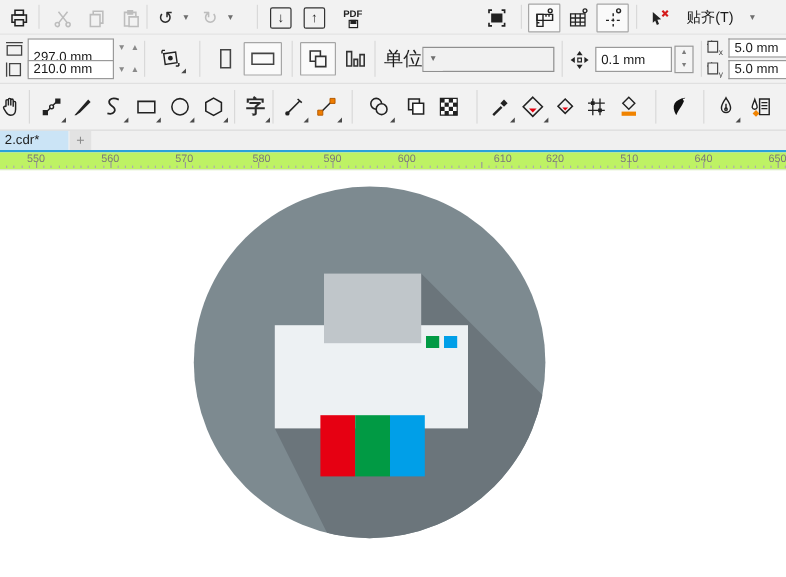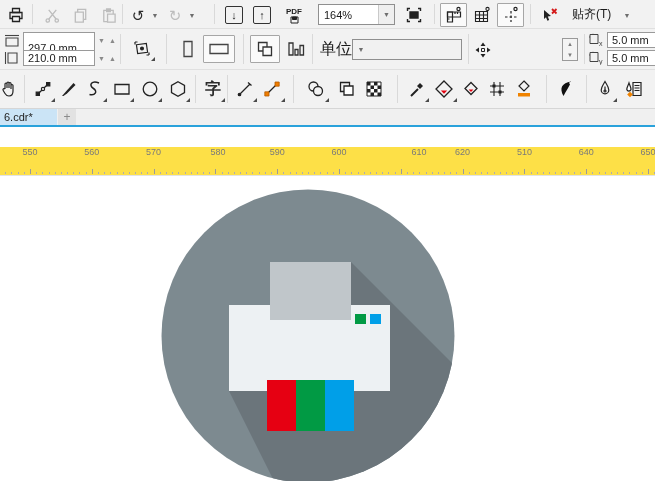--- a/index.html
+++ b/index.html
@@ -49,22 +49,22 @@
 
   .tabbar { position:relative; height:16px; background:#F0F0F0; width:655px; }
   .tab-active { position:absolute; left:0; top:0; width:57px; height:16px;
      background:#CBE4F6; font-size:11px; color:#1F1F1F; display:flex;
      align-items:center; padding-left:4px; }
   .tab-new { position:absolute; left:58px; top:0; width:18px; height:16px;
      background:#E2E2E2; color:#8A8A8A; font-size:12px; display:flex;
      align-items:center; justify-content:center; }
   .tab-underline { height:2px; background:#2AA2DB; width:655px; }
 
-  .ruler { position:relative; height:29px; background:#fde047;
-     border-bottom:1px solid #E3E3E3; width:655px;margin-top:20px; }
+  .ruler { position:relative; height:15px; background:#bef264;
+     border-bottom:1px solid #E3E3E3; width:655px; }
   .tick { position:absolute; bottom:1px; width:1px; background:#9A9A9A; }
   .tick.minor { height:2px; background:#ADADAD; }
   .tick.major { height:5px; }
   .rlabel { position:absolute; top:0px; font-size:9px; color:#7A7A7A;
      transform:translateX(-50%); }
 
   .canvas { position:relative; width:655px; height:339px; background:#FFFFFF; }
 </style>
 </head>
 <body>
@@ -125,24 +125,20 @@
       <span class="iobox">↑</span>
     </div>
     <div class="btn" style="left:280px;top:3px;width:28px;height:24px;flex-direction:column">
       <span style="font-size:8px;font-weight:bold;color:#222">PDF</span>
       <svg class="ic" width="9" height="8" viewBox="0 0 9 8" fill="none" stroke="#222" stroke-width="1">
         <rect x="1" y="1" width="7" height="6"></rect>
           <rect x="2.5" y="1" width="4" height="2.5" fill="#222"></rect>
       </svg>
     </div>
 
-    <div class="combo" style="left:318px;top:4px;width:77px;height:21px">
-      <span class="val">164%</span>
-      <span class="arrow dd">▼</span>
-    </div>
 
     <div class="btn" style="left:402px;top:3px;width:24px;height:24px">
       <svg class="ic" width="18" height="18" viewBox="0 0 18 18" fill="none" stroke="#222" stroke-width="1.4">
         <rect x="5" y="6" width="8" height="6" fill="#222"></rect>
         <path d="M2.5,5 V2.5 H5 M13,2.5 H15.5 V5 M15.5,13 V15.5 H13 M5,15.5 H2.5 V13"></path>
       </svg>
     </div>
     <div class="sep" style="left:434px"></div>
 
     <div class="btn toggle" style="left:440px;top:3px;width:27px;height:24px">
@@ -255,20 +251,21 @@
 
     <div class="btn" style="left:473px;top:11px;width:20px;height:20px">
       <svg class="ic" width="18" height="18" viewBox="0 0 18 18" fill="#222">
         <polygon points="9,1.5 6.5,5 11.5,5"></polygon>
           <polygon points="9,16.5 6.5,13 11.5,13"></polygon>
         <polygon points="1.5,9 5,6.5 5,11.5"></polygon>
           <polygon points="16.5,9 13,6.5 13,11.5"></polygon>
         <rect x="7.5" y="7.5" width="3" height="3" fill="none" stroke="#222" stroke-width="1"></rect>
       </svg>
     </div>
+    <div class="field" style="left:496px;top:10px;width:64px;height:21px">0.1 mm</div>
     <div class="vspin" style="left:562px;top:9px;height:23px">
       <span>▲</span>
         <span>▼</span>
     </div>
     <div class="sep" style="left:584px"></div>
 
     <div class="btn" style="left:588px;top:4px;width:17px;height:14px">
       <svg class="ic" width="17" height="14" viewBox="0 0 17 14" fill="none" stroke="#444" stroke-width="1">
         <rect x="2" y="1.5" width="8" height="9"></rect>
           <path d="M5,1.5 V0.8 M2,4 H1.2"></path>
@@ -445,21 +442,21 @@
       <svg class="ic" width="20" height="20" viewBox="0 0 20 20" fill="none" stroke="#222" stroke-width="1.2">
         <rect x="9" y="3.5" width="8" height="13"></rect>
           <path d="M10.5,6.5 h5 M10.5,9 h5 M10.5,11.5 h5"></path>
         <path d="M5,4 C6,7 7,8.5 7,10.5 A2.2,2.2 0 0 1 2.8,10.5 C2.8,8.5 4,7 5,4 Z" fill="#fff"></path>
         <rect x="4" y="13.5" width="4" height="4" transform="rotate(45 6 15.5)" fill="#F08300" stroke="none"></rect>
       </svg>
     </div>
   </div>
 
   <div class="tabbar">
-    <div class="tab-active">6.cdr*</div>
+    <div class="tab-active">2.cdr*</div>
     <div class="tab-new">+</div>
   </div>
   <div class="tab-underline"></div>
 
   <div class="ruler" id="hruler">
       <div class="tick minor" style="left: 5.28px;"></div>
       <div class="tick minor" style="left: 11.46px;"></div>
       <div class="tick minor" style="left: 17.64px;"></div>
       <div class="tick minor" style="left: 23.82px;"></div>
       <div class="tick major" style="left: 30px;"></div>

